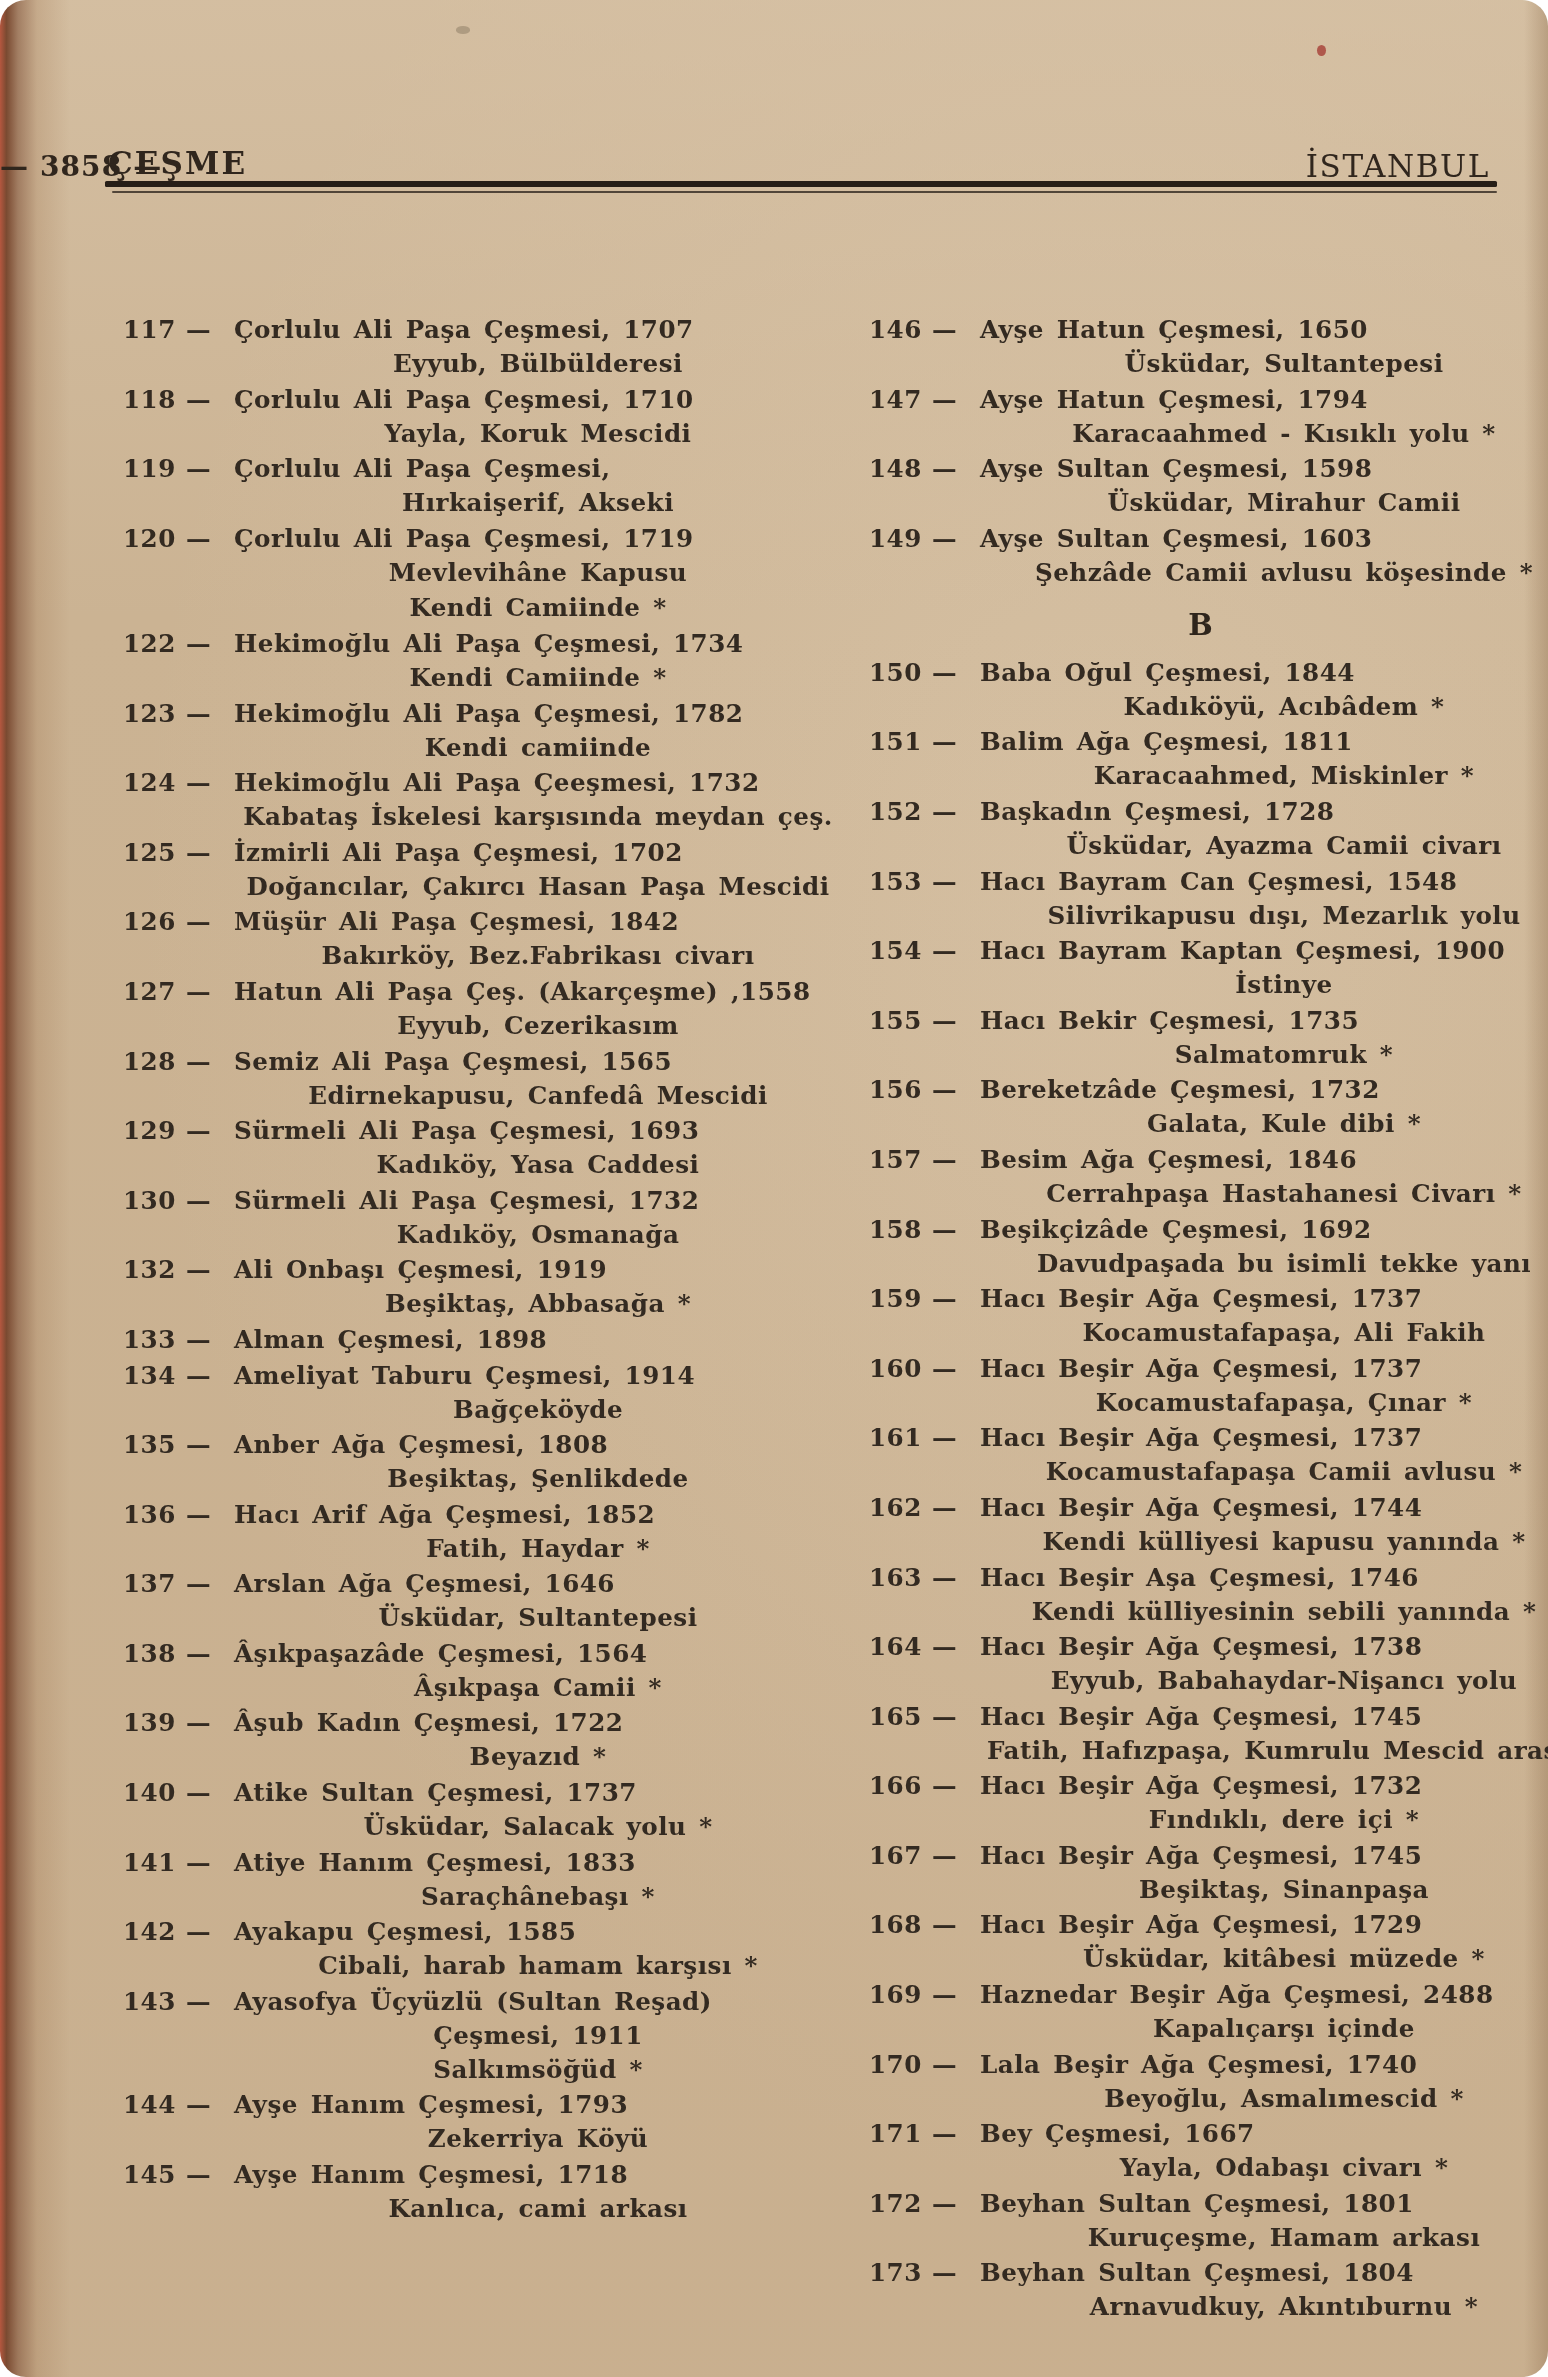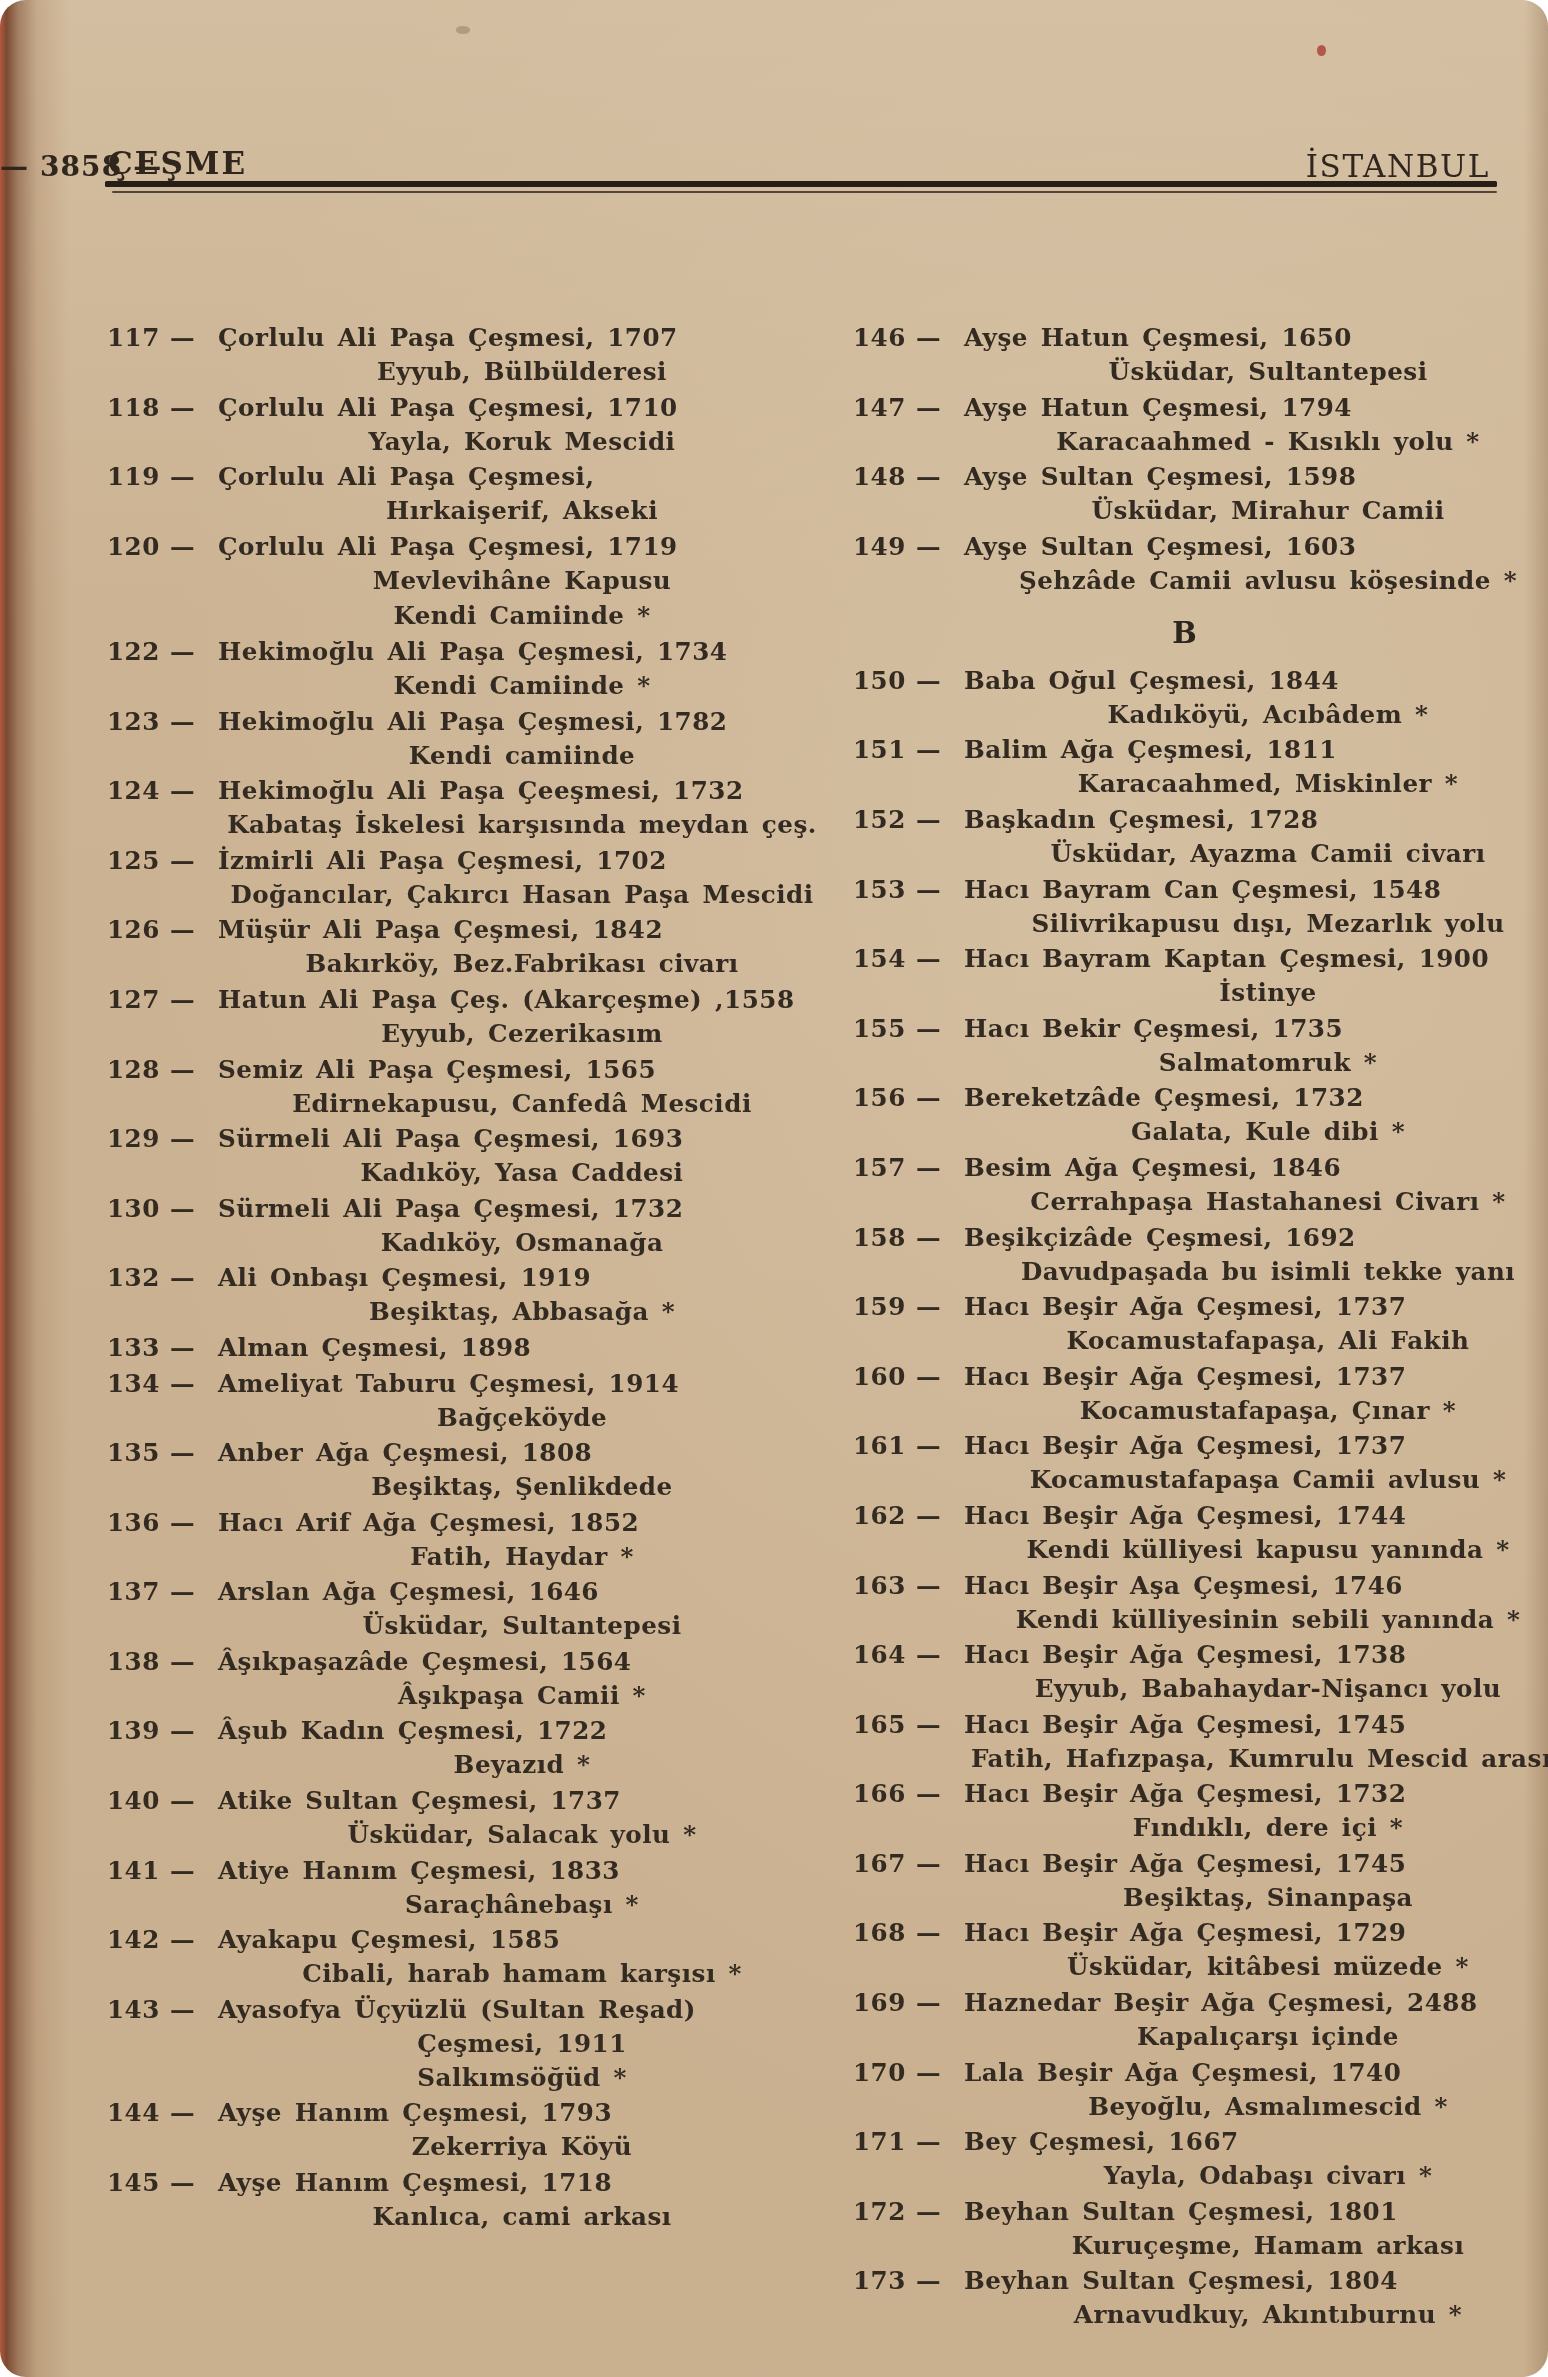--- a/index.html
+++ b/index.html
@@ -30,21 +30,21 @@
     font-size:31px; font-weight:400; letter-spacing:1.6px;
   }
   .rule-thick {
     position:absolute; left:105px; right:51px; top:181px; height:5.9px;
     background:#261e17; border-radius:1.6px;
   }
   .rule-thin {
     position:absolute; left:112px; right:51px; top:191px; height:2.1px;
     background:#261e17; opacity:0.75; border-radius:1.1px;
   }
-  .col { position:absolute; top:321px; width:719px; }
+  .col { position:absolute; top:313px; width:719px;margin-left:16px; }
   .col-left  { left:107px; }
   .col-right { left:853px; }
   .entry { margin-bottom:1.6px; }
   .entry-line {
     font-size:24.6px; line-height:34px; font-weight:700;
     letter-spacing:0.5px; word-spacing:3.7px; white-space:nowrap;
     color:#332a21;
   }
   .num  { display:inline-block; width:63px; }
   .dash { display:inline-block; width:48px; }

